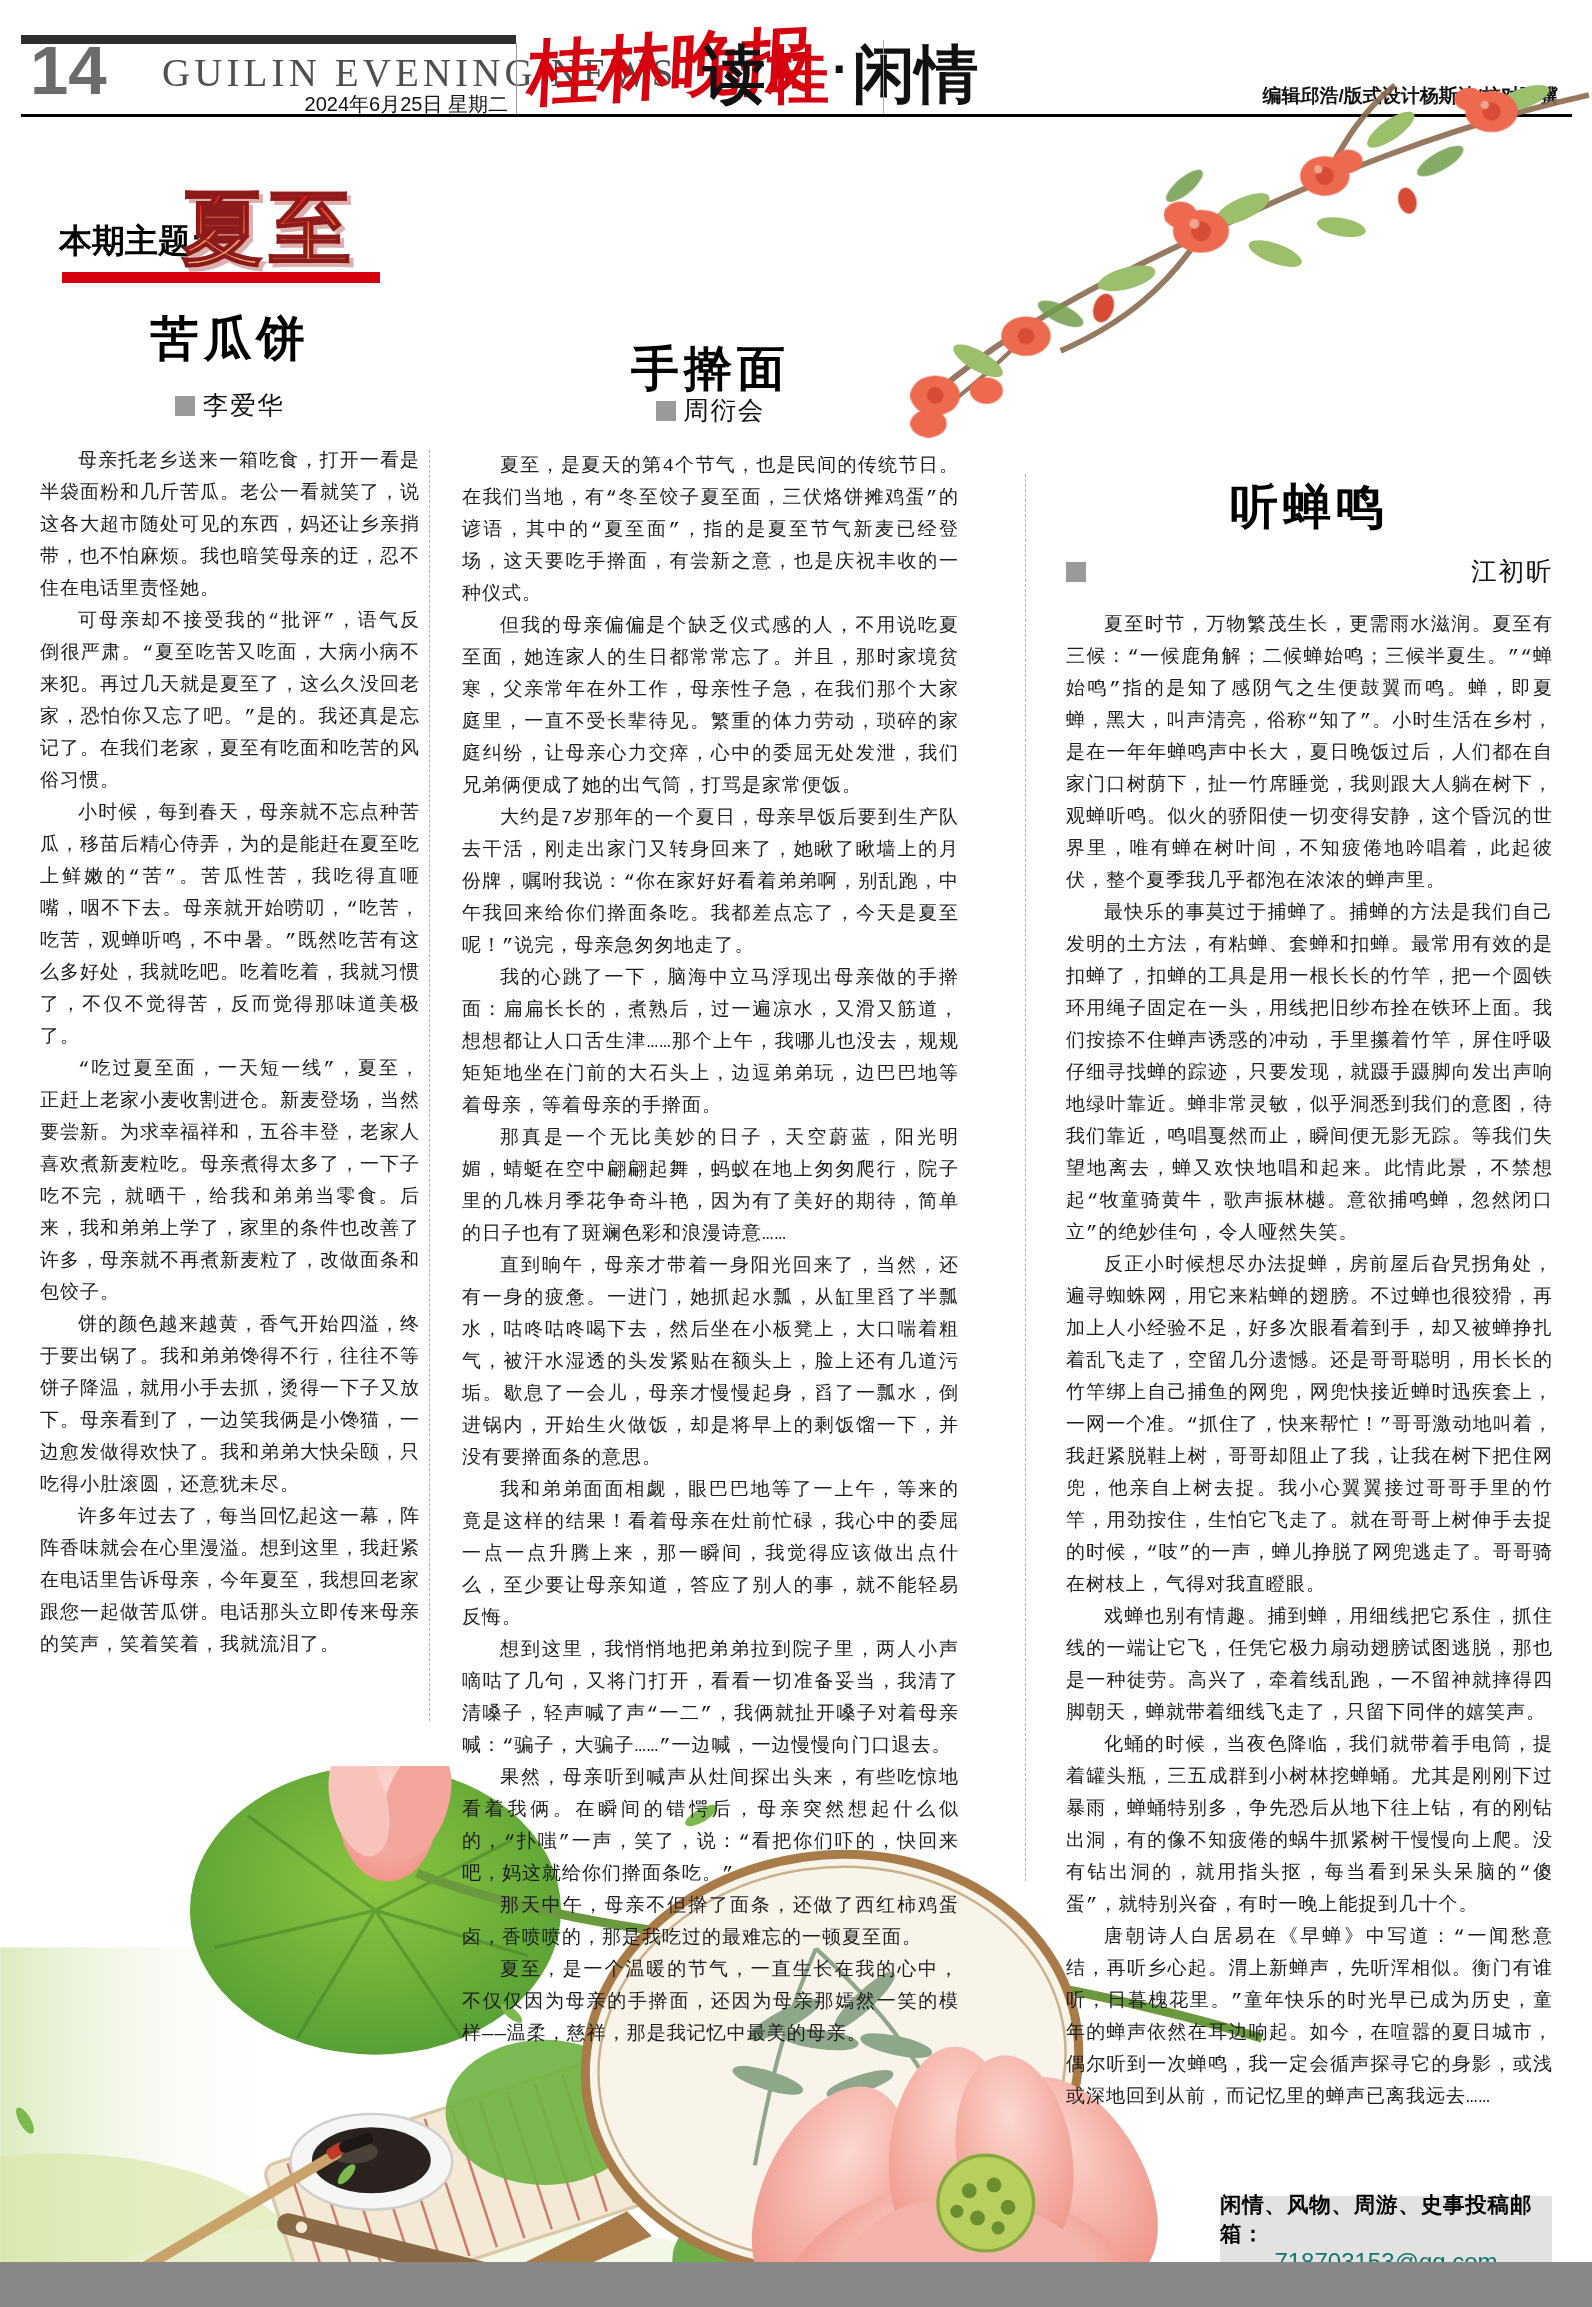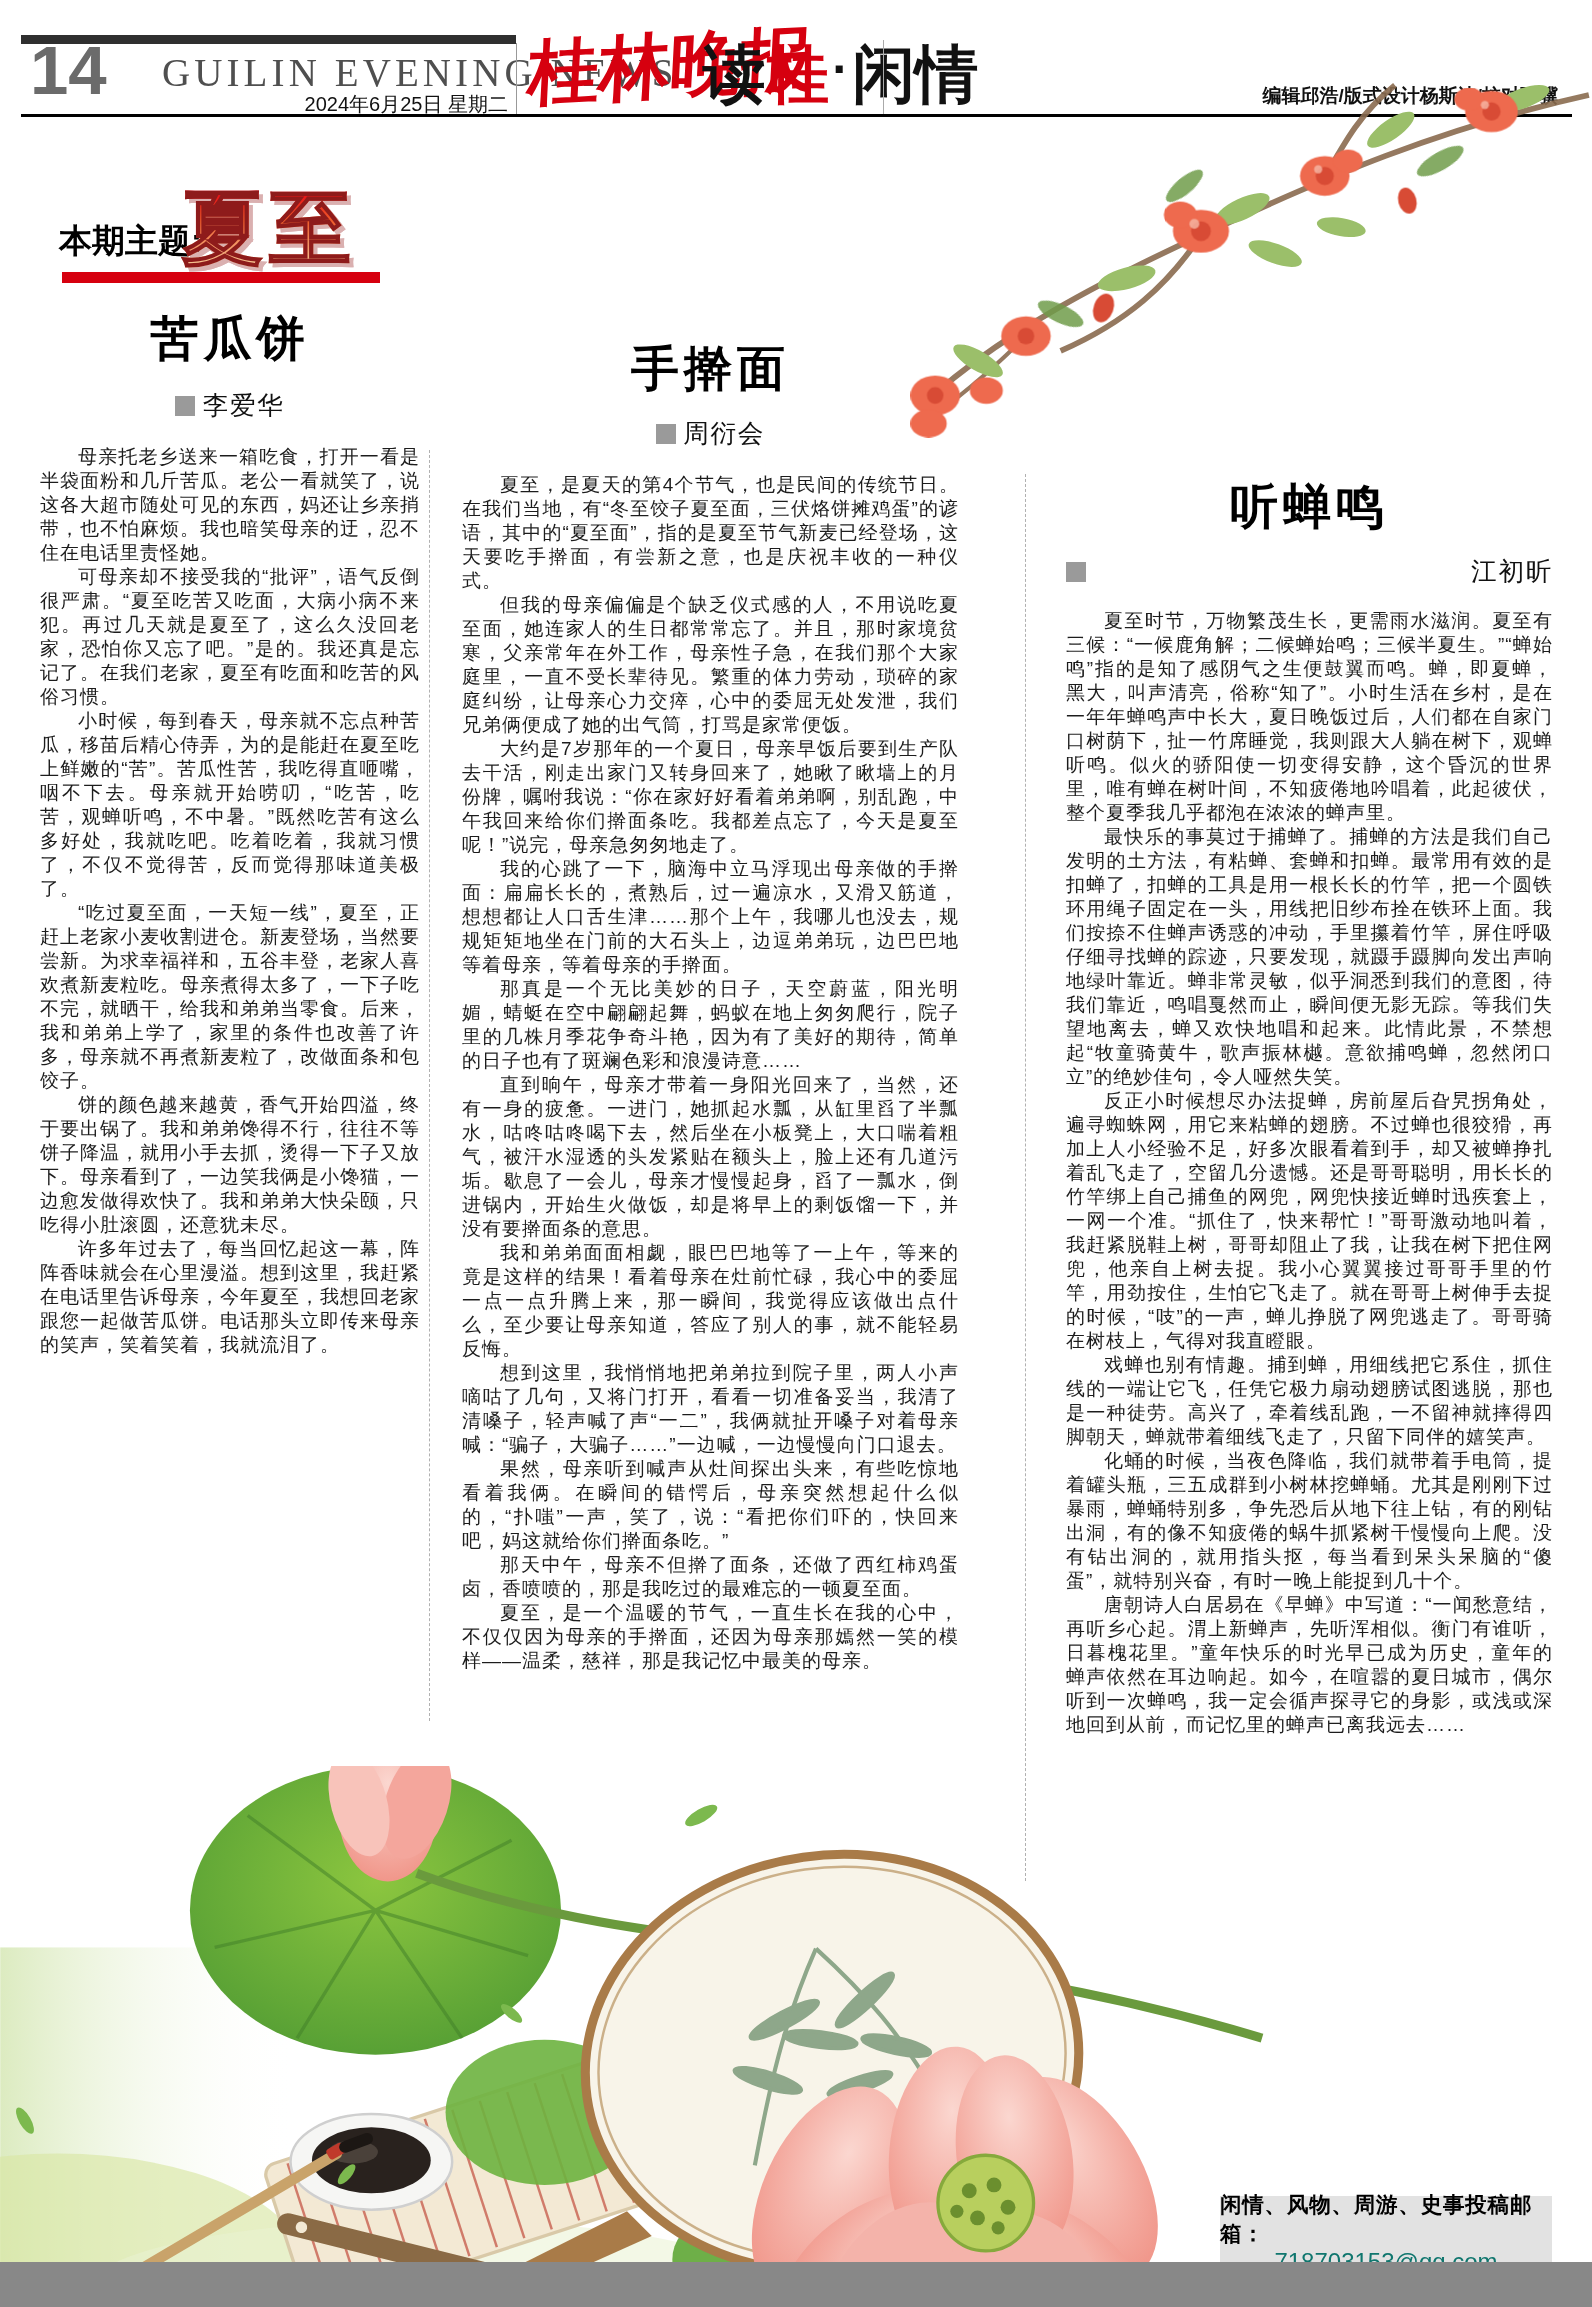--- a/index.html
+++ b/index.html
@@ -36,22 +36,22 @@
   }
   .theme-bar{left:62px;top:272px;width:318px;height:10.7px;background:#d6000f;}
 
   
   .article{z-index:3;}
   .art-title{font-weight:900;color:#000;text-align:center;letter-spacing:5px;line-height:1;font-size:48px;white-space:nowrap;}
   .author{display:flex;justify-content:center;align-items:center;}
   .author .sq{width:20px;height:20px;background:#9a9a9a;margin-right:7.4px;}
   .author .nm{font-size:25.6px;color:#111;letter-spacing:1.7px;}
   .body p{margin:0;text-indent:2em;text-align:justify;color:#1c1c1c;
-          font-family:Liberation Sans, sans-serif;
-          font-size:19px;line-height:24px;letter-spacing:1px;}
+          font-family:Liberation Mono, monospace;
+          font-size:19px;line-height:32px;letter-spacing:1px;}
   .vdash{border-left:1.7px dashed #b0b0b0;}
 
   
   .email-box{left:1220px;top:2196px;width:332px;height:73px;background:#e2e2e2;z-index:6;
              display:flex;flex-direction:column;justify-content:center;align-items:center;}
   .email-box .l1{font-size:21.5px;font-weight:600;color:#000;letter-spacing:0.8px;}
   .email-box .l2{font-size:24px;color:#0f766e;}
 
   svg{display:block;}
 </style>
@@ -139,21 +139,21 @@
         <p>“吃过夏至面，一天短一线”，夏至，正赶上老家小麦收割进仓。新麦登场，当然要尝新。为求幸福祥和，五谷丰登，老家人喜欢煮新麦粒吃。母亲煮得太多了，一下子吃不完，就晒干，给我和弟弟当零食。后来，我和弟弟上学了，家里的条件也改善了许多，母亲就不再煮新麦粒了，改做面条和包饺子。</p>
         <p>饼的颜色越来越黄，香气开始四溢，终于要出锅了。我和弟弟馋得不行，往往不等饼子降温，就用小手去抓，烫得一下子又放下。母亲看到了，一边笑我俩是小馋猫，一边愈发做得欢快了。我和弟弟大快朵颐，只吃得小肚滚圆，还意犹未尽。</p>
         <p>许多年过去了，每当回忆起这一幕，阵阵香味就会在心里漫溢。想到这里，我赶紧在电话里告诉母亲，今年夏至，我想回老家跟您一起做苦瓜饼。电话那头立即传来母亲的笑声，笑着笑着，我就流泪了。</p>
       </div>
   </div>
 
   <div class="abs vdash" style="left:429px;top:450px;height:1271px;"></div>
 
   <div class="abs article" style="left:462px;top:345px;width:497px;">
     <div class="art-title">手擀面</div>
-    <div class="author" style="margin-top:23px;">
+    <div class="author" style="">
       <span class="sq"></span>
       <span class="nm">周衍会</span>
     </div>
     <div class="body" style="margin-top:21.5px;">
         <p>夏至，是夏天的第4个节气，也是民间的传统节日。在我们当地，有“冬至饺子夏至面，三伏烙饼摊鸡蛋”的谚语，其中的“夏至面”，指的是夏至节气新麦已经登场，这天要吃手擀面，有尝新之意，也是庆祝丰收的一种仪式。</p>
         <p>但我的母亲偏偏是个缺乏仪式感的人，不用说吃夏至面，她连家人的生日都常常忘了。并且，那时家境贫寒，父亲常年在外工作，母亲性子急，在我们那个大家庭里，一直不受长辈待见。繁重的体力劳动，琐碎的家庭纠纷，让母亲心力交瘁，心中的委屈无处发泄，我们兄弟俩便成了她的出气筒，打骂是家常便饭。</p>
         <p>大约是7岁那年的一个夏日，母亲早饭后要到生产队去干活，刚走出家门又转身回来了，她瞅了瞅墙上的月份牌，嘱咐我说：“你在家好好看着弟弟啊，别乱跑，中午我回来给你们擀面条吃。我都差点忘了，今天是夏至呢！”说完，母亲急匆匆地走了。</p>
         <p>我的心跳了一下，脑海中立马浮现出母亲做的手擀面：扁扁长长的，煮熟后，过一遍凉水，又滑又筋道，想想都让人口舌生津……那个上午，我哪儿也没去，规规矩矩地坐在门前的大石头上，边逗弟弟玩，边巴巴地等着母亲，等着母亲的手擀面。</p>
         <p>那真是一个无比美妙的日子，天空蔚蓝，阳光明媚，蜻蜓在空中翩翩起舞，蚂蚁在地上匆匆爬行，院子里的几株月季花争奇斗艳，因为有了美好的期待，简单的日子也有了斑斓色彩和浪漫诗意……</p>
         <p>直到晌午，母亲才带着一身阳光回来了，当然，还有一身的疲惫。一进门，她抓起水瓢，从缸里舀了半瓢水，咕咚咕咚喝下去，然后坐在小板凳上，大口喘着粗气，被汗水湿透的头发紧贴在额头上，脸上还有几道污垢。歇息了一会儿，母亲才慢慢起身，舀了一瓢水，倒进锅内，开始生火做饭，却是将早上的剩饭馏一下，并没有要擀面条的意思。</p>

